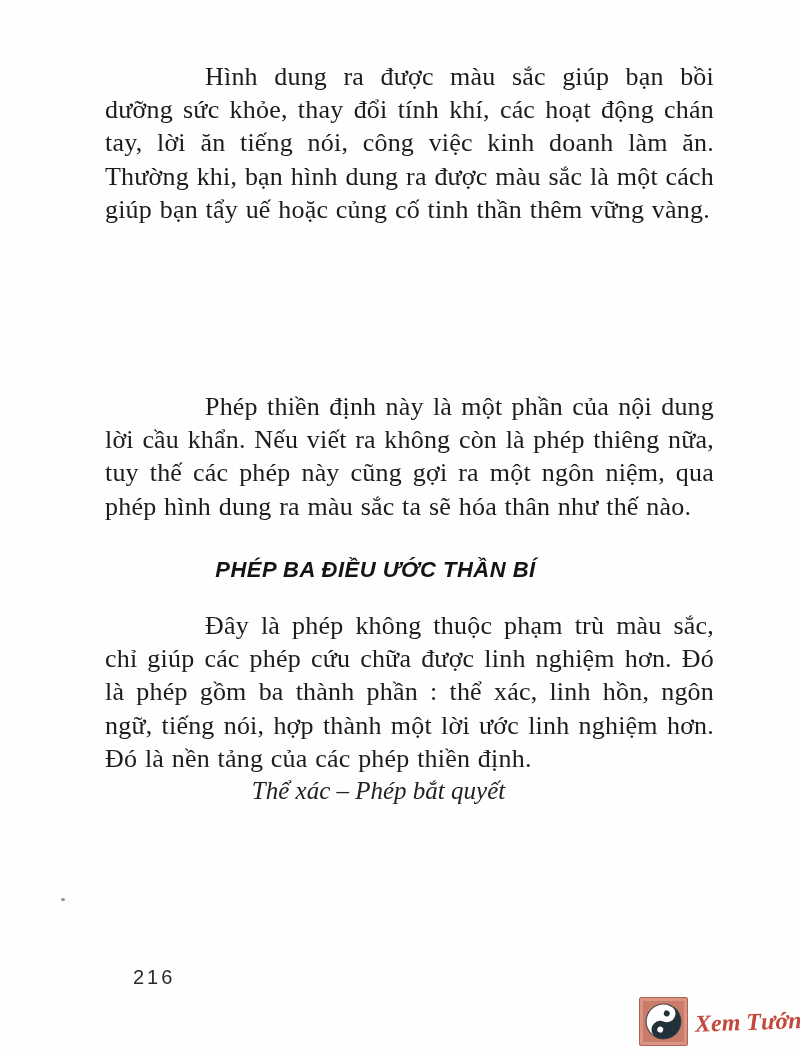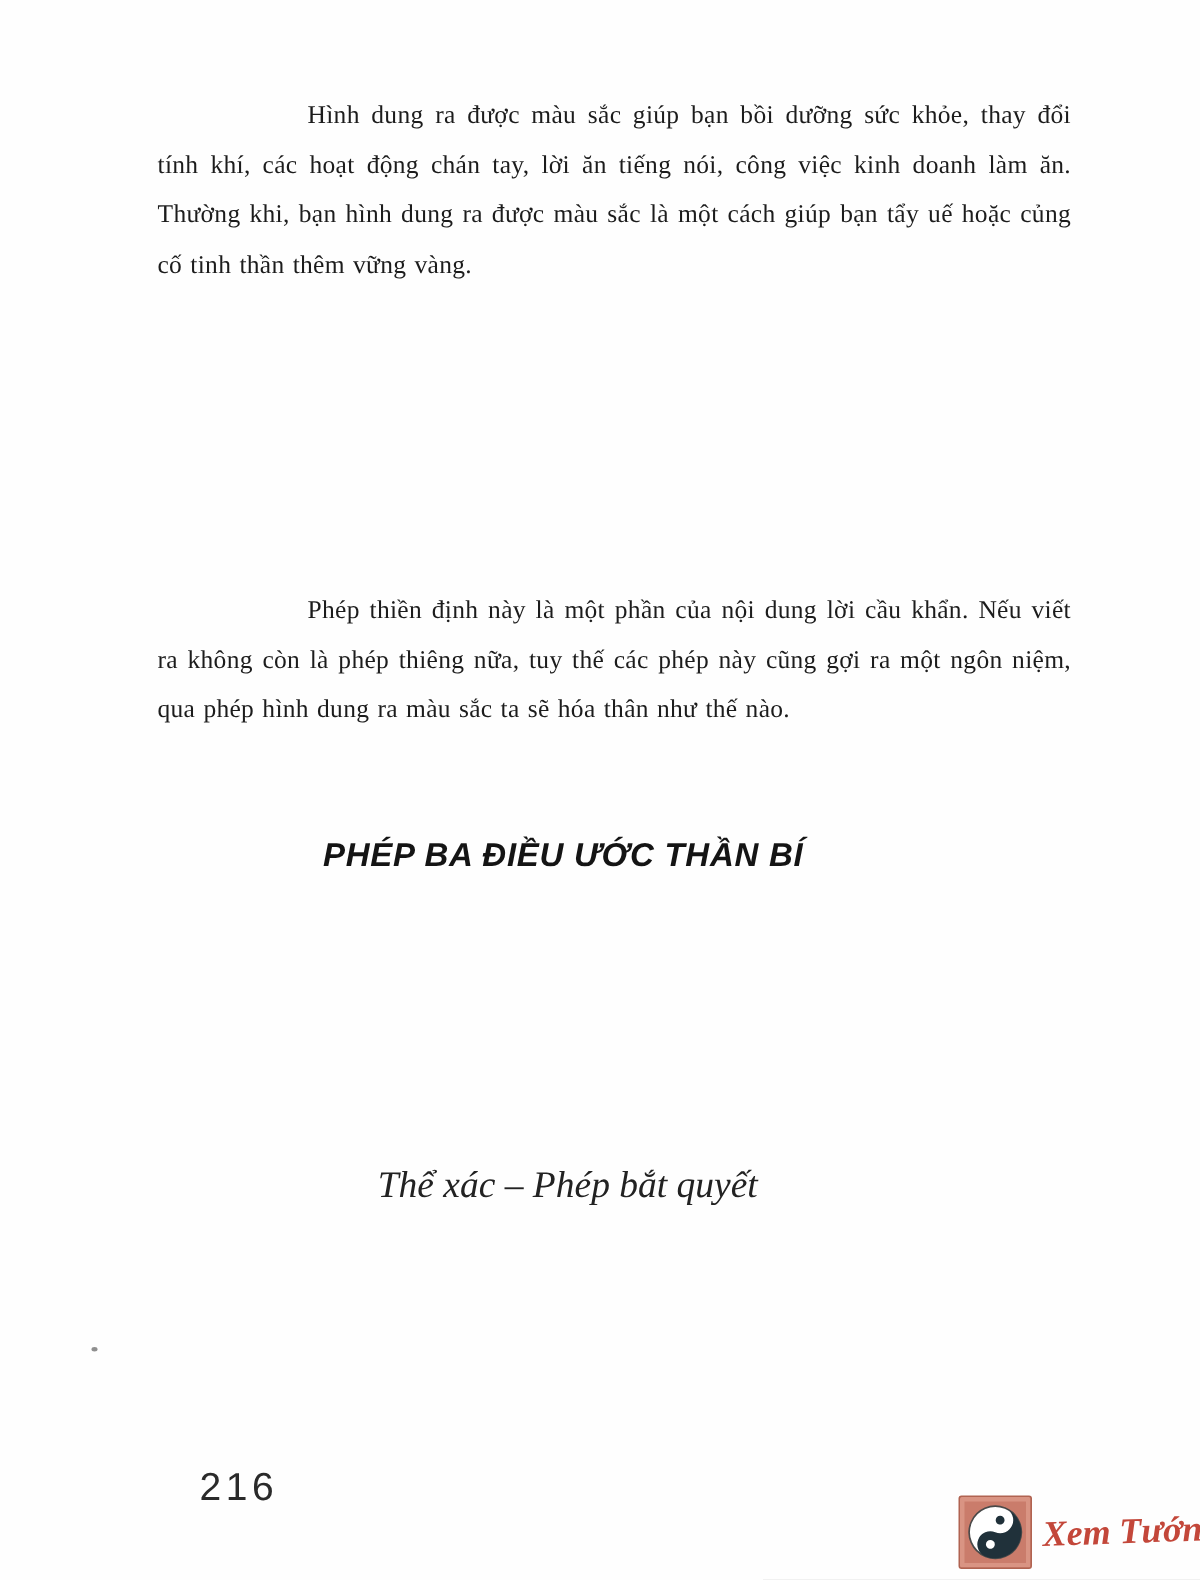--- a/index.html
+++ b/index.html
@@ -9,21 +9,21 @@
     margin:0 auto;
     background:#fefefe;
     font-family:"Liberation Serif", serif;
     color:#1c1c1c;
     overflow:hidden;
   }
   .body-par {
     position:absolute;
     left:105px; width:609px;
     margin:0;
-    font-size:17px;
+    font-size:26px;
     line-height:33.2px;
     text-align:justify;
     text-indent:100px;
     letter-spacing:0.2px;
     word-spacing:1px;
   }
   .p1 { top:60px; }
   .p2 { top:227px; }
   .p3 { top:390px; }
   .p4 { top:609px; }
@@ -51,24 +51,23 @@
     text-align:center;
     font-style:italic;
     font-weight:normal;
     font-size:25px;
     color:#222;
   }
   .page-number {
     position:absolute;
     left:133px; top:966px;
     font-family:"Liberation Sans", sans-serif;
-    font-size:26px;
+    font-size:20px;
     letter-spacing:3px;
     color:#2a2a2a;
-    margin-top:10px;
   }
   .watermark {
     position:absolute;
     left:639px; top:997px;
     display:flex;
     align-items:center;
     gap:7px;
   }
   .yy-square {
     width:47px; height:47px;
@@ -102,20 +101,21 @@
 </head>
 <body>
 
 <div class="page">
 
   <p class="body-par p1">Hình dung ra được màu sắc giúp bạn bồi dưỡng sức khỏe, thay đổi tính khí, các hoạt động chán tay, lời ăn tiếng nói, công việc kinh doanh làm ăn. Thường khi, bạn hình dung ra được màu sắc là một cách giúp bạn tẩy uế hoặc củng cố tinh thần thêm vững vàng.</p>
   <p class="body-par p3">Phép thiền định này là một phần của nội dung lời cầu khẩn. Nếu viết ra không còn là phép thiêng nữa, tuy thế các phép này cũng gợi ra một ngôn niệm, qua phép hình dung ra màu sắc ta sẽ hóa thân như thế nào.</p>
 
   <h2 class="heading">PHÉP BA ĐIỀU ƯỚC THẦN BÍ</h2>
 
+  <p class="body-par p4">Đây là phép không thuộc phạm trù màu sắc, chỉ giúp các phép cứu chữa được linh nghiệm hơn. Đó là phép gồm ba thành phần : thể xác, linh hồn, ngôn ngữ, tiếng nói, hợp thành một lời ước linh nghiệm hơn. Đó là nền tảng của các phép thiền định.</p>
 
   <h3 class="subheading">Thể xác – Phép bắt quyết</h3>
 
 
   <div class="page-number">216</div>
 
   <div class="speck"></div>
 
   <div class="watermark">
     <span class="yy-square">

